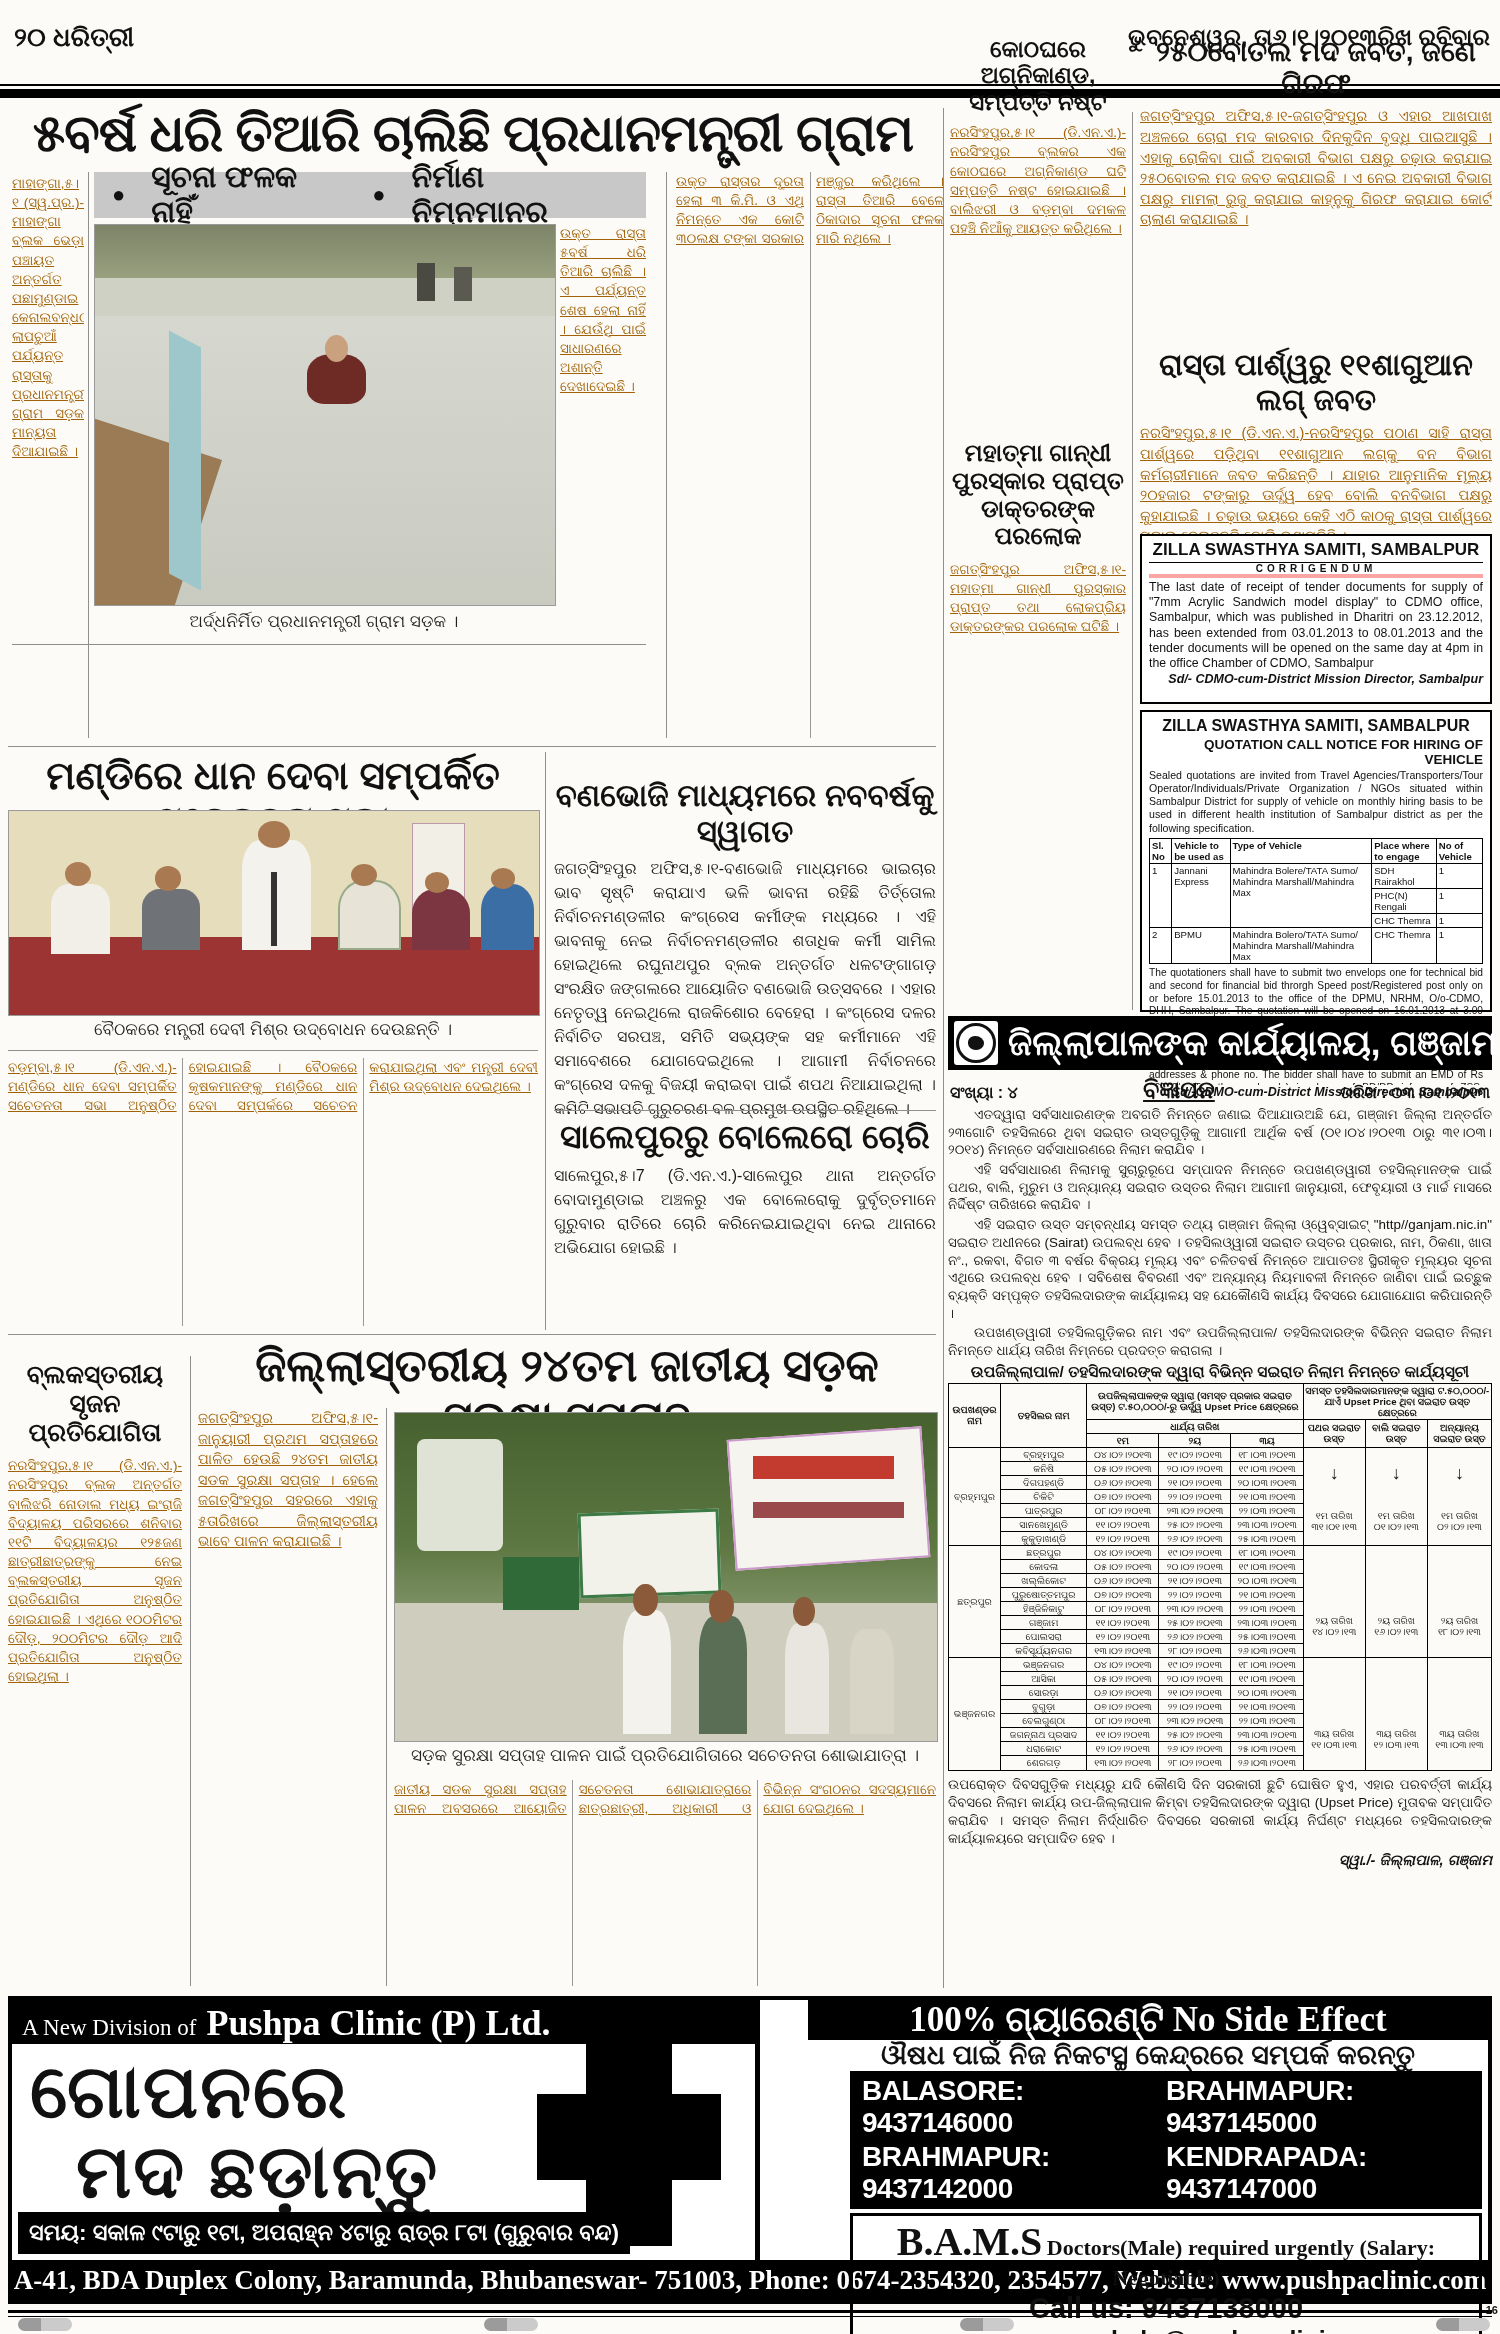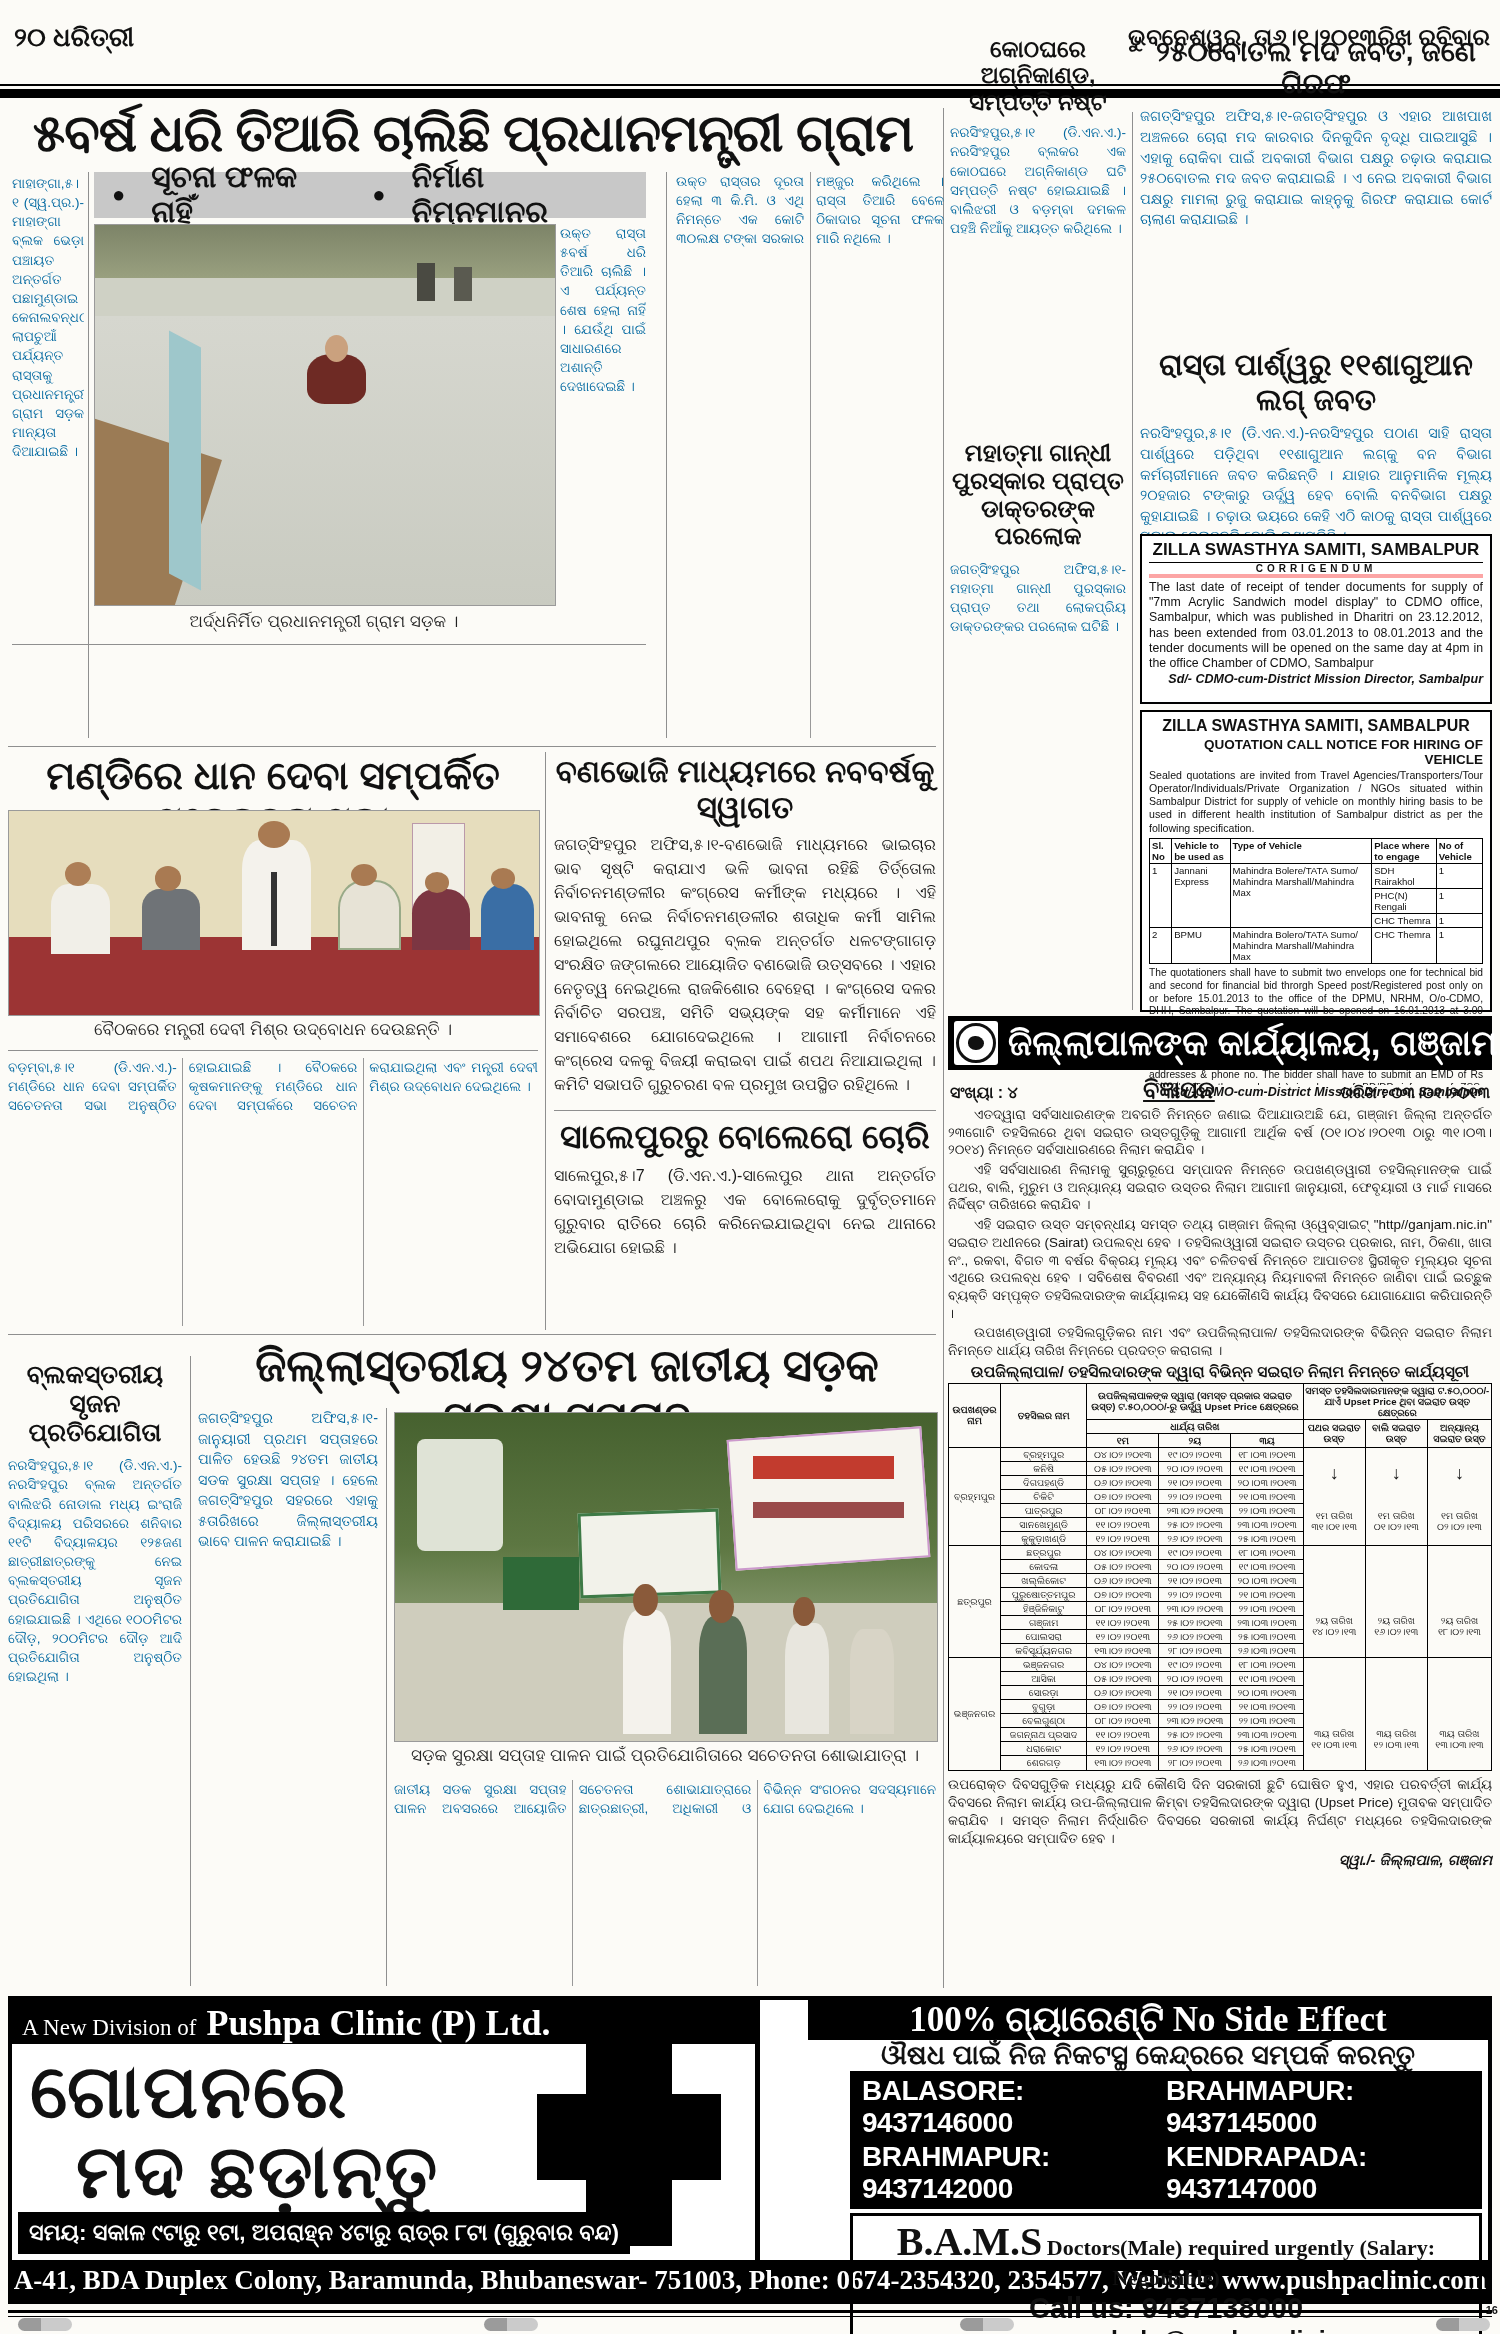--- a/index.html
+++ b/index.html
@@ -1,21 +1,21 @@
 <!DOCTYPE html>
 <html><head>
 <meta charset="utf-8">
 <style>
   html,body{margin:0;padding:0;background:#8a8a8a;}
   .page{position:relative;width:1500px;height:2334px;margin:0 auto;background:#fcfbf7;
         font-family:"Liberation Sans",sans-serif;color:#111;overflow:hidden;}
   .abs{position:absolute;}
   .vrule{position:absolute;width:1px;background:#8f8f8f;}
   .hrule{position:absolute;height:1px;background:#8f8f8f;}
-  .bodytext{text-align:justify;font-size:13.5px;line-height:1.42;color:#0369a1;overflow:hidden;}
+  .bodytext{text-align:justify;font-size:13.5px;line-height:1.42;color:#a16207;overflow:hidden;text-decoration:underline;}
   .bodylg{text-align:justify;font-size:16px;line-height:1.5;color:#161616;overflow:hidden;}
   .caption{text-align:center;font-size:17px;color:#222;}
   .photo{position:absolute;overflow:h_idden;border:1px solid #9a9a9a;background:#d8d6cd;overflow:hidden;}
   .pshape{position:absolute;}
   .headline-xl{font-weight:bold;font-size:52px;line-height:1.05;text-align:center;letter-spacing:-1px;}
   .headline-lg{font-weight:bold;text-align:center;line-height:1.15;}
   .substrip{background:#c8c8c8;display:flex;align-items:center;gap:26px;padding:0 18px;font-weight:bold;font-size:30px;}
   .substrip .dot{font-size:22px;line-height:1;}
   
   .noticebox{border:2px solid #000;background:#fff;padding:5px 7px;box-sizing:border-box;}
@@ -200,21 +200,21 @@
       <div class="pshape" style="left:78.5%;top:30%;width:4.5%;height:10%;background:#a97a52;border-radius:50%;"></div>
       <div class="pshape" style="left:89%;top:36%;width:10%;height:32%;background:#3a6ea5;border-radius:40% 40% 0 0;"></div>
       <div class="pshape" style="left:91%;top:28%;width:4.5%;height:10%;background:#a97a52;border-radius:50%;"></div>
     </div>
     <div class="abs caption" style="left:0;top:266px;width:530px;">ବୈଠକରେ ମନ୍ତ୍ରୀ ଦେବୀ ମିଶ୍ର ଉଦ୍‌ବୋଧନ ଦେଉଛନ୍ତି ।</div>
     <div class="hrule" style="left:0;top:296px;width:530px;"></div>
     <div class="abs bodytext" style="left:0;top:304px;width:530px;height:268px;column-count:3;column-gap:12px;column-rule:1px solid #999;">ବଡ଼ମ୍ବା,୫।୧ (ଡି.ଏନ.ଏ.)-ମଣ୍ଡିରେ ଧାନ ଦେବା ସମ୍ପର୍କିତ ସଚେତନତା ସଭା ଅନୁଷ୍ଠିତ ହୋଇଯାଇଛି । ବୈଠକରେ କୃଷକମାନଙ୍କୁ ମଣ୍ଡିରେ ଧାନ ଦେବା ସମ୍ପର୍କରେ ସଚେତନ କରାଯାଇଥିଲା ଏବଂ ମନ୍ତ୍ରୀ ଦେବୀ ମିଶ୍ର ଉଦ୍‌ବୋଧନ ଦେଇଥିଲେ ।</div>
   </div>
 
   <div class="abs" style="left:554px;top:754px;width:382px;height:352px;">
-    <div class="headline-lg" style="font-size:31px;">ବଣଭୋଜି ମାଧ୍ୟମରେ ନବବର୍ଷକୁ ସ୍ୱାଗତ</div>
+    <div class="headline-lg" style="font-size:31px;margin-top:24px;">ବଣଭୋଜି ମାଧ୍ୟମରେ ନବବର୍ଷକୁ ସ୍ୱାଗତ</div>
     <div class="bodylg" style="margin-top:8px;height:296px;">ଜଗତ୍‌ସିଂହପୁର ଅଫିସ,୫।୧-ବଣଭୋଜି ମାଧ୍ୟମରେ ଭାଇଚାର ଭାବ ସୃଷ୍ଟି କରାଯାଏ ଭଳି ଭାବନା ରହିଛି ତିର୍ତ୍ତୋଲ ନିର୍ବାଚନମଣ୍ଡଳୀର କଂଗ୍ରେସ କର୍ମୀଙ୍କ ମଧ୍ୟରେ । ଏହି ଭାବନାକୁ ନେଇ ନିର୍ବାଚନମଣ୍ଡଳୀର ଶତାଧିକ କର୍ମୀ ସାମିଲ ହୋଇଥିଲେ ରଘୁନାଥପୁର ବ୍ଲକ ଅନ୍ତର୍ଗତ ଧଳଟଙ୍ଗାଗଡ଼ ସଂରକ୍ଷିତ ଜଙ୍ଗଲରେ ଆୟୋଜିତ ବଣଭୋଜି ଉତ୍ସବରେ । ଏହାର ନେତୃତ୍ୱ ନେଇଥିଲେ ରାଜକିଶୋର ବେହେରା । କଂଗ୍ରେସ ଦଳର ନିର୍ବାଚିତ ସରପଞ୍ଚ, ସମିତି ସଭ୍ୟଙ୍କ ସହ କର୍ମୀମାନେ ଏହି ସମାବେଶରେ ଯୋଗଦେଇଥିଲେ । ଆଗାମୀ ନିର୍ବାଚନରେ କଂଗ୍ରେସ ଦଳକୁ ବିଜୟୀ କରାଇବା ପାଇଁ ଶପଥ ନିଆଯାଇଥିଲା । କମିଟି ସଭାପତି ଗୁରୁଚରଣ ବଳ ପ୍ରମୁଖ ଉପସ୍ଥିତ ରହିଥିଲେ ।</div>
   </div>
 
   <div class="hrule" style="left:554px;top:1110px;width:382px;"></div>
 
   <div class="abs" style="left:554px;top:1118px;width:382px;height:212px;">
     <div class="headline-lg" style="font-size:33px;">ସାଲେପୁରରୁ ବୋଲେରୋ ଚୋରି</div>
     <div class="bodylg" style="margin-top:8px;height:156px;">ସାଲେପୁର,୫।7 (ଡି.ଏନ.ଏ.)-ସାଲେପୁର ଥାନା ଅନ୍ତର୍ଗତ ବୋଦାମୁଣ୍ଡାଇ ଅଞ୍ଚଳରୁ ଏକ ବୋଲେରୋକୁ ଦୁର୍ବୃତ୍ତମାନେ ଗୁରୁବାର ରାତିରେ ଚୋରି କରିନେଇଯାଇଥିବା ନେଇ ଥାନାରେ ଅଭିଯୋଗ ହୋଇଛି ।</div>
   </div>
 

